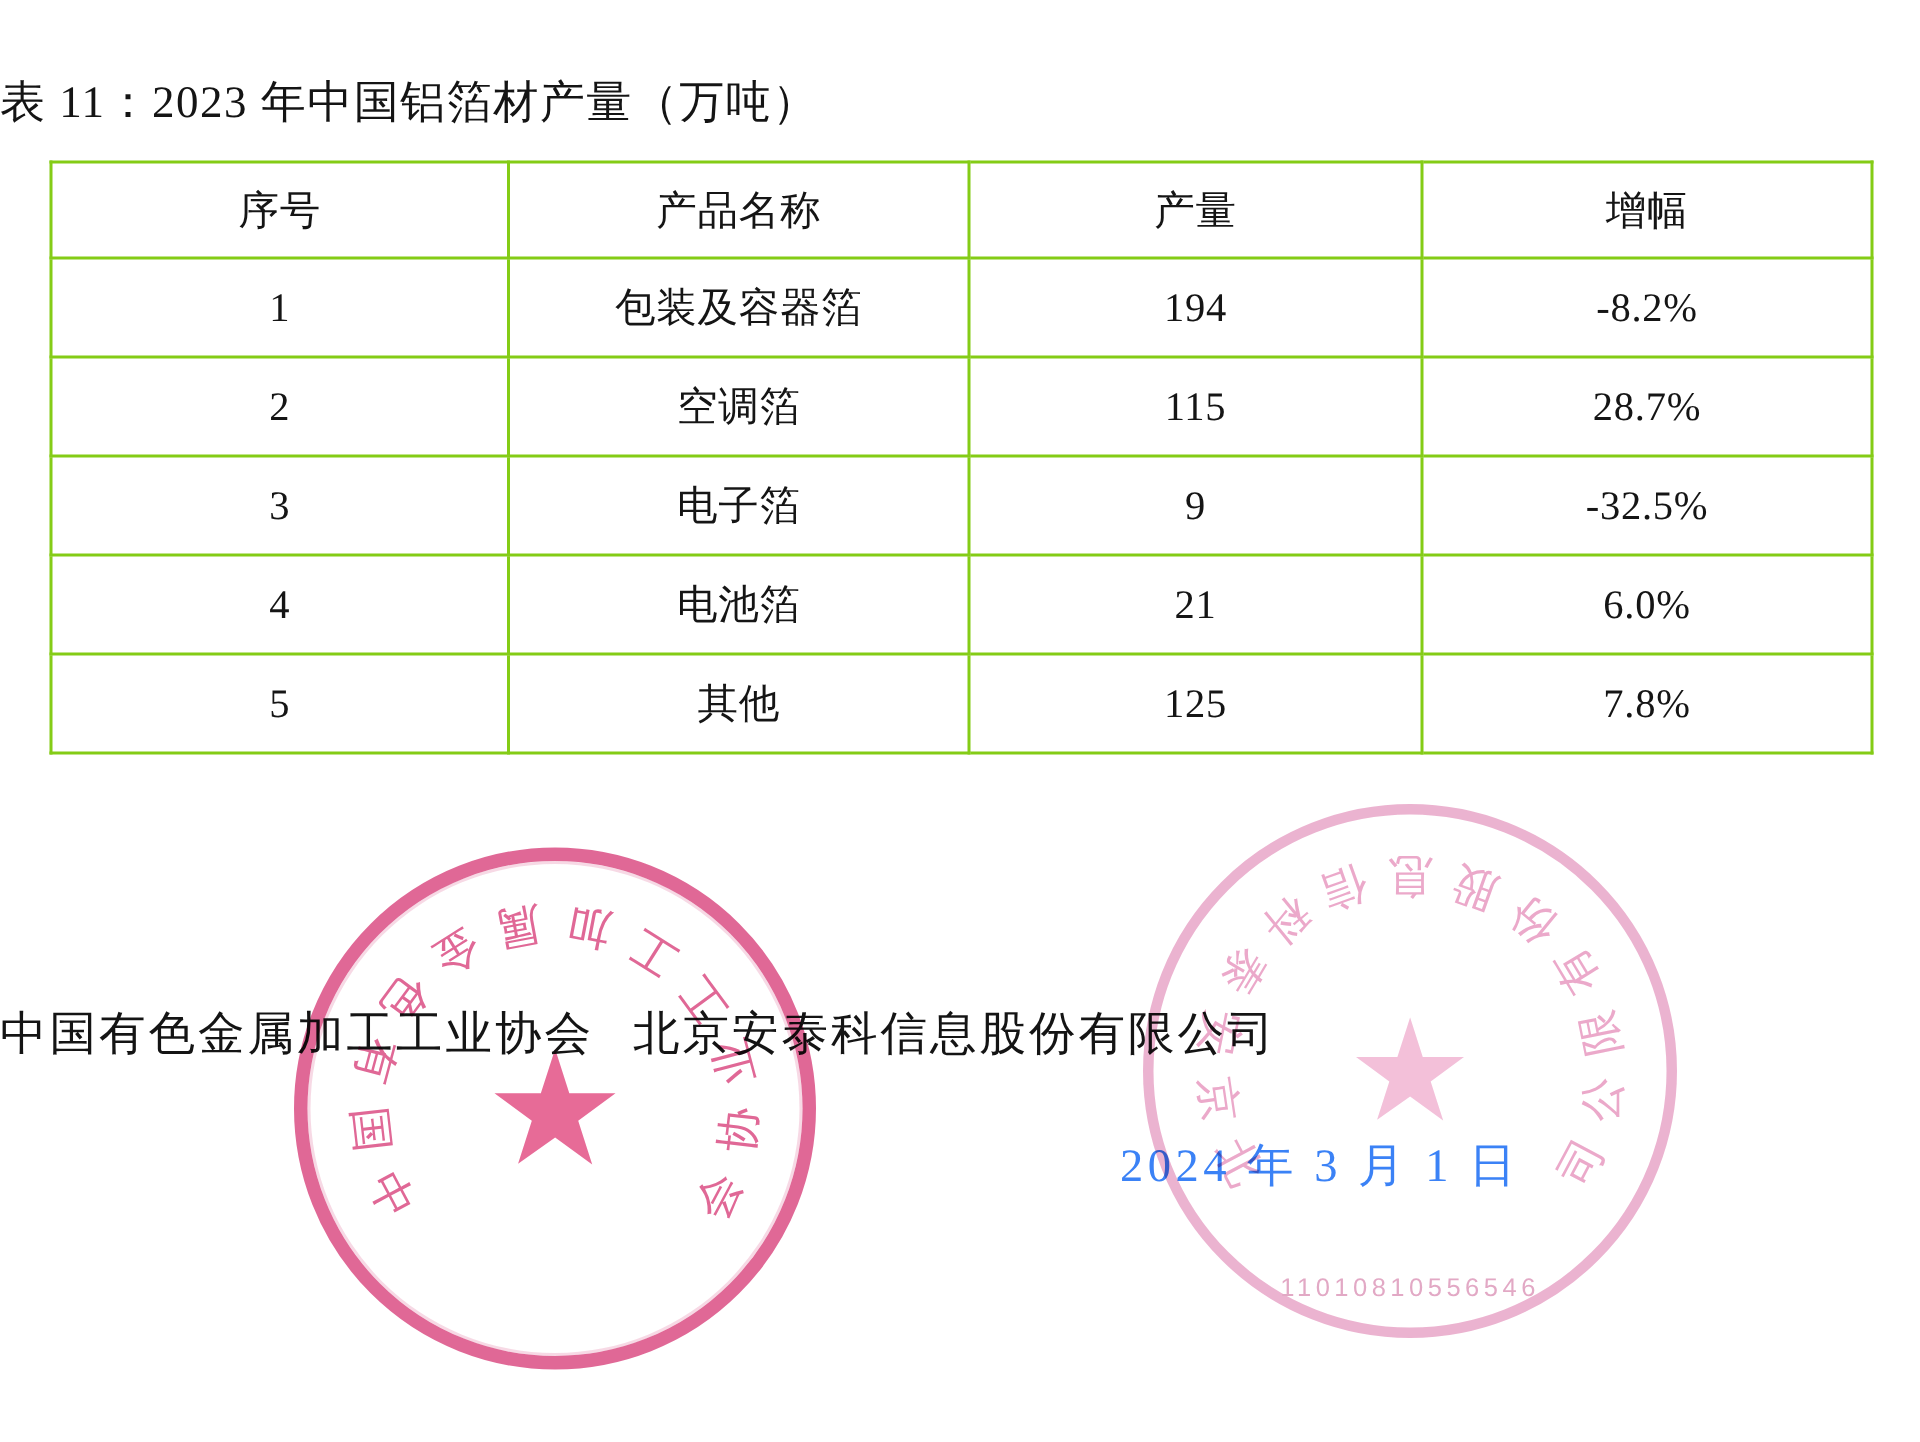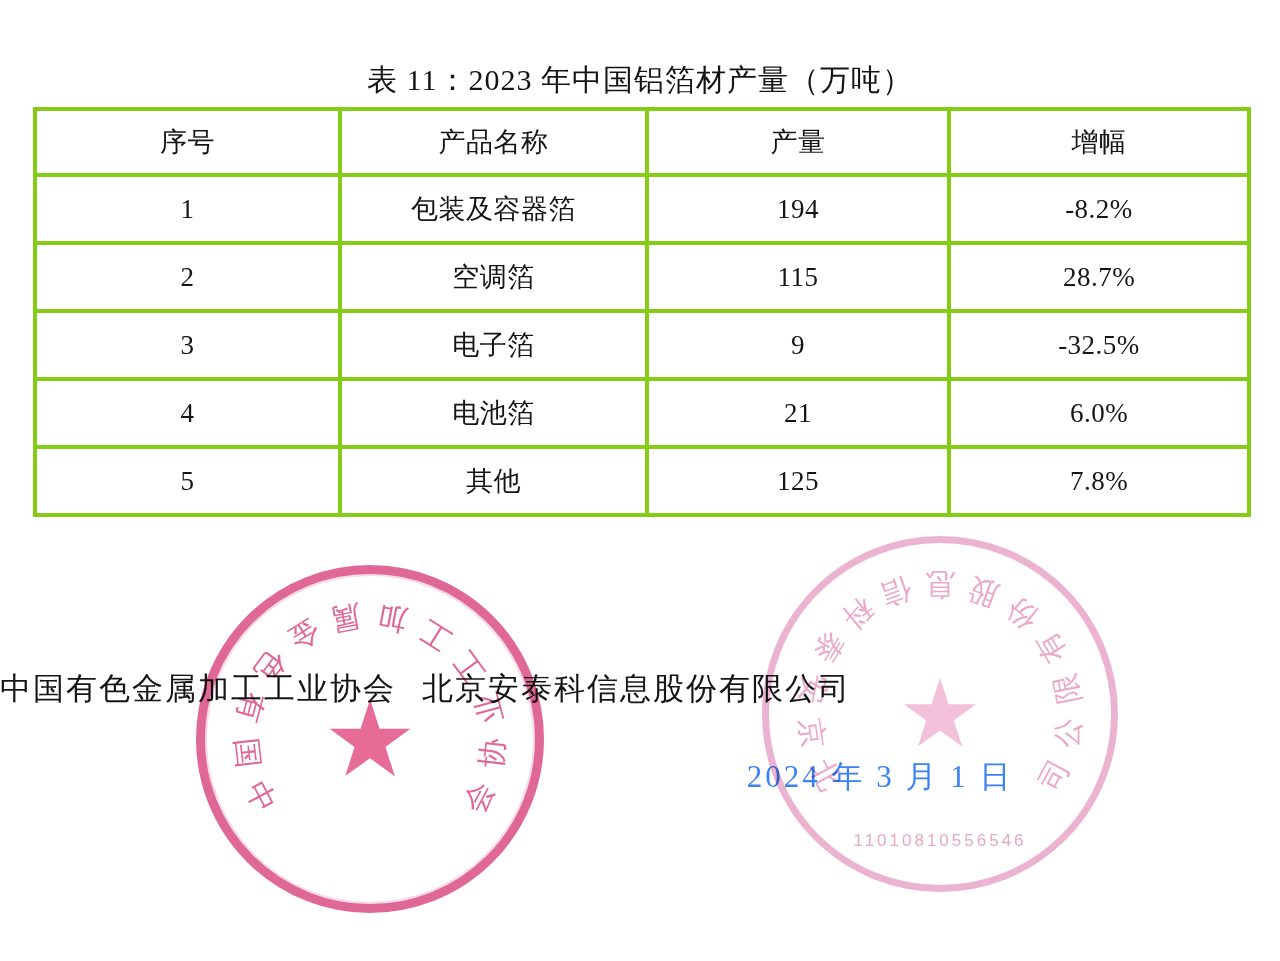--- a/index.html
+++ b/index.html
@@ -12,44 +12,43 @@
     height: 961px;
     position: relative;
     overflow: hidden;
     font-family: "Liberation Serif", "DejaVu Serif", serif;
     color: #1a1a1a;
   }
 
   
   .doc-title {
     position: absolute;
-    top: 60px;
+    top: 48px;
     left: 0;
     width: 1280px;
-    text-align: center;
     font-size: 30px;
     letter-spacing: 1px;
     color: #141414;
     white-space: nowrap;
   }
 
   
   .table-wrap {
     position: absolute;
     top: 107px;
     left: 33px;
     width: 1214px;
   }
   table.data-table {
     border-collapse: collapse;
     width: 100%;
     table-layout: fixed;
   }
   table.data-table td {
-    border: 4px solid #84cc16;
+    border: 2px solid #84cc16;
     height: 62px;
     text-align: center;
     vertical-align: middle;
     font-size: 27px;
     color: #151515;
     letter-spacing: 0.5px;
     margin-top: 20px;
   }
   table.data-table tr.header-row td {
     height: 60px;
@@ -138,21 +137,21 @@
     transform-origin: 0 0;
     white-space: nowrap;
   }
   .seal-right .arc-char {
     color: #e58cb8;
     font-size: 30px;
   }
   .seal-code {
     position: absolute;
     left: 50%;
-    bottom: 34px;
+    bottom: 16px;
     transform: translateX(-50%);
     font-size: 17px;
     letter-spacing: 3px;
     color: #d98cb2;
     font-family: "Liberation Sans", sans-serif;
   }
 </style>
 </head>
 <body>
 

